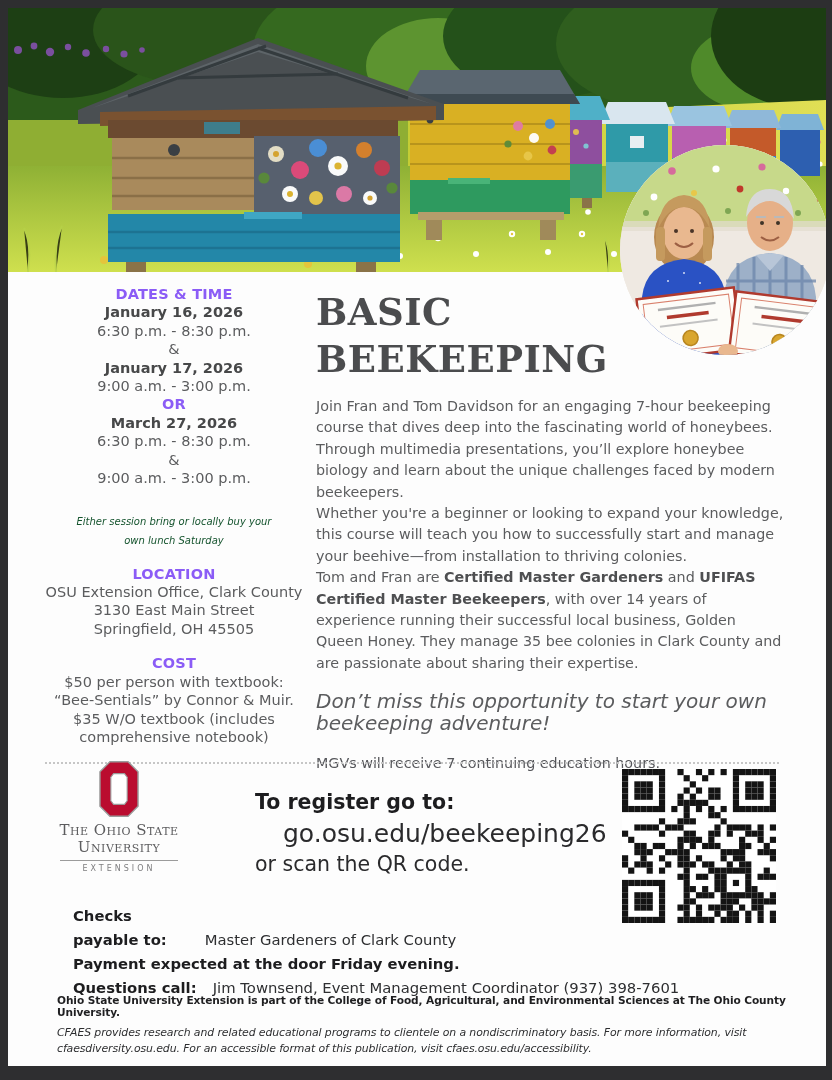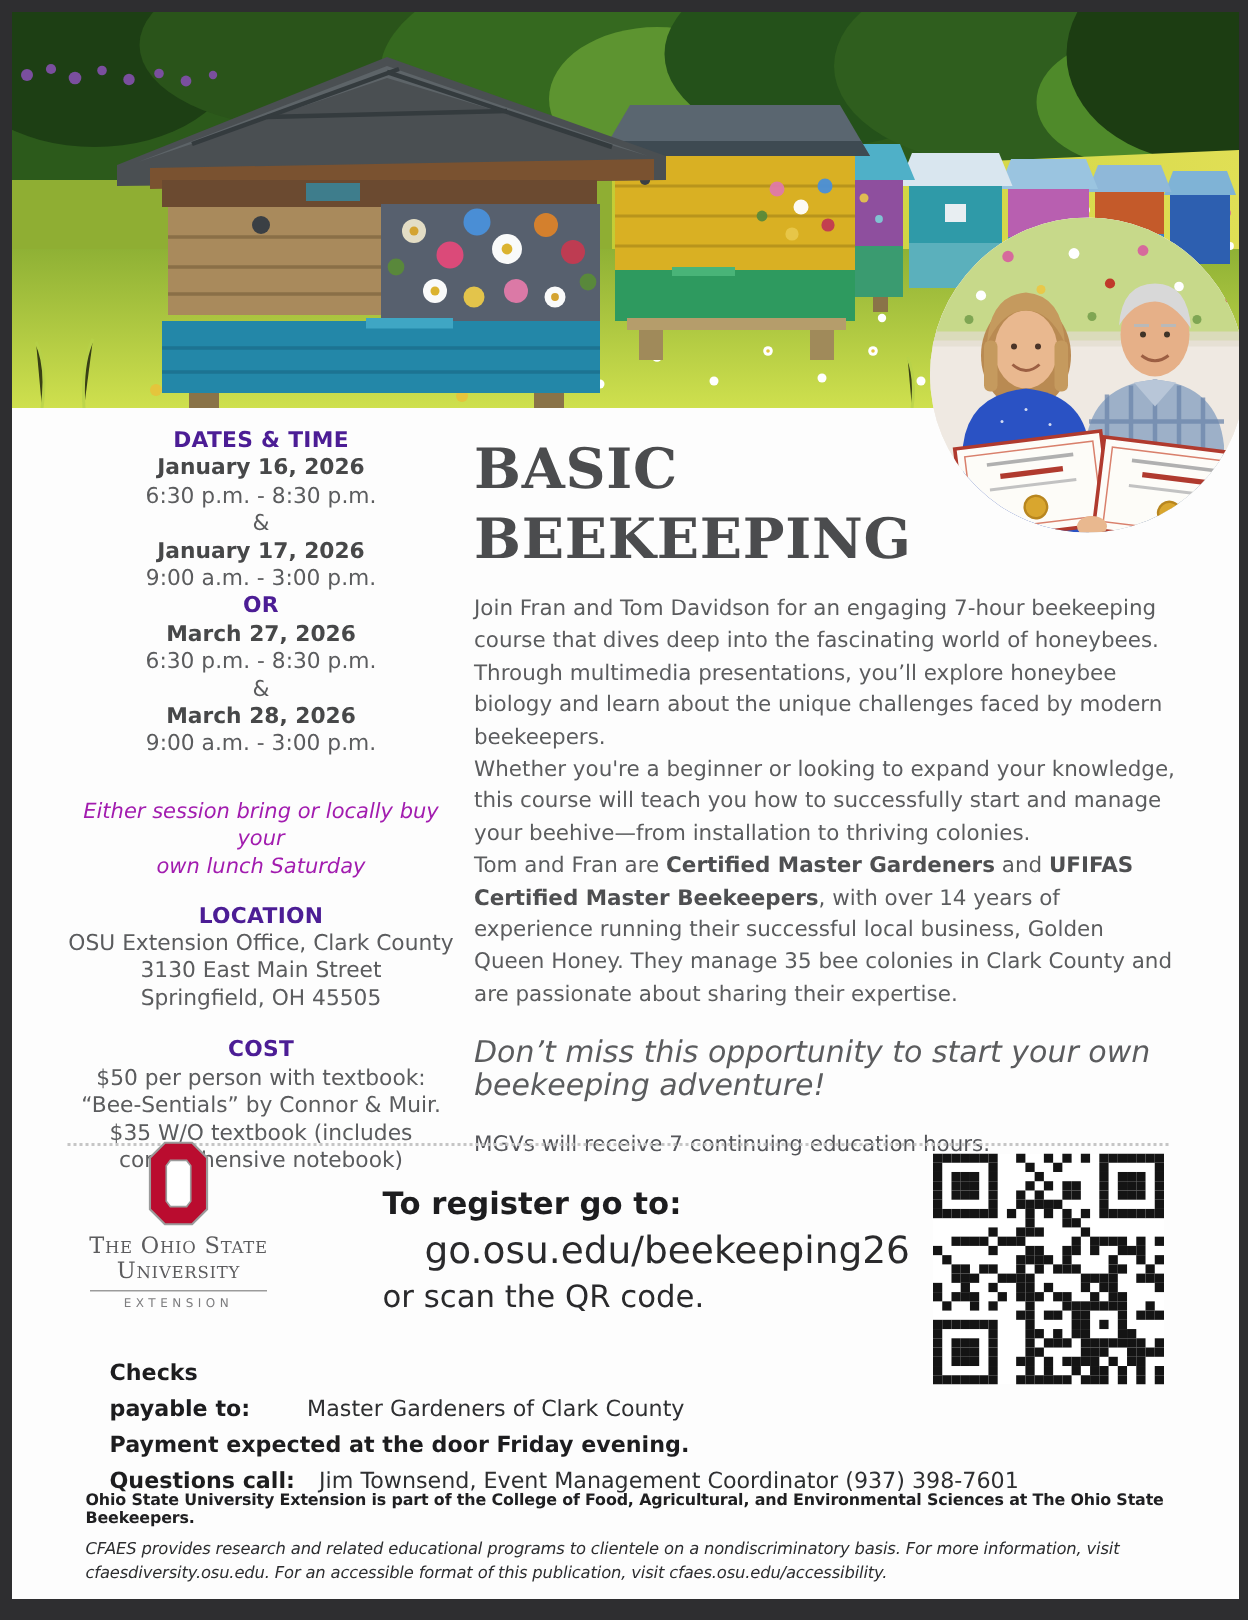--- a/index.html
+++ b/index.html
@@ -17,23 +17,23 @@
   .hero svg{display:block;}
   .circle-photo{
     position:absolute;left:612px;top:137px;width:210px;height:210px;
     border-radius:50%;overflow:hidden;background:#efe9e2;
   }
   
   .sidebar{
     position:absolute;left:30px;top:277px;width:272px;
     text-align:center;color:#5b5c5e;font-size:14.5px;line-height:18.4px;
   }
-  .s-head{color:#4c1d95;font-weight:bold;letter-spacing:.2px;}
+  .s-head{color:#8b5cf6;font-weight:bold;letter-spacing:.2px;}
   .s-bold{font-weight:bold;color:#474849;}
-  .s-italic{font-style:italic;font-size:14px;color:#a21caf;line-height:18.6px;}
+  .s-italic{font-style:italic;font-size:10px;color:#14532d;line-height:18.6px;}
   .gap26{height:26px;} .gap14{height:14px;} .gap16{height:16px;}
   
   .main{position:absolute;left:308px;top:281px;width:470px;}
   .title{
     font-family:"DejaVu Serif","Liberation Serif",serif;
     font-weight:bold;color:#4b4c4e;font-size:37px;line-height:47px;
     letter-spacing:.5px;margin:0 0 13px 0;
   }
   .body-text{color:#5b5c5e;font-size:14.3px;line-height:21.4px;}
   .body-text p{margin:0;}
@@ -369,21 +369,20 @@
     <div class="s-head">DATES &amp; TIME</div>
     <div class="s-bold">January 16, 2026</div>
     <div>6:30 p.m. - 8:30 p.m.</div>
     <div>&amp;</div>
     <div class="s-bold">January 17, 2026</div>
     <div>9:00 a.m. - 3:00 p.m.</div>
     <div class="s-head">OR</div>
     <div class="s-bold">March 27, 2026</div>
     <div>6:30 p.m. - 8:30 p.m.</div>
     <div>&amp;</div>
-    <div class="s-bold">March 28, 2026</div>
     <div>9:00 a.m. - 3:00 p.m.</div>
     <div class="gap26"></div>
     <div class="s-italic">Either session bring or locally buy your</div>
     <div class="s-italic">own lunch Saturday</div>
     <div class="gap14"></div>
     <div class="s-head">LOCATION</div>
     <div>OSU Extension Office, Clark County</div>
     <div>3130 East Main Street</div>
     <div>Springfield, OH 45505</div>
     <div class="gap16"></div>
@@ -738,17 +737,17 @@
       <span>Master Gardeners of Clark County</span>
     </div>
     <div class="pay-bold">Payment expected at the door Friday evening.</div>
     <div>
       <span class="pay-label w2">Questions call:</span>
       <span>Jim Townsend, Event Management Coordinator (937) 398-7601</span>
     </div>
   </div>
 
   <div class="footer">
-    <div class="foot-bold">Ohio State University Extension is part of the College of Food, Agricultural, and Environmental Sciences at The Ohio State Beekeepers.</div>
+    <div class="foot-bold">Ohio State University Extension is part of the College of Food, Agricultural, and Environmental Sciences at The Ohio County University.</div>
     <div class="foot-italic">CFAES provides research and related educational programs to clientele on a nondiscriminatory basis. For more information, visit cfaesdiversity.osu.edu. For an accessible format of this publication, visit cfaes.osu.edu/accessibility.</div>
   </div>
 
 </div>
 
 </body></html>

